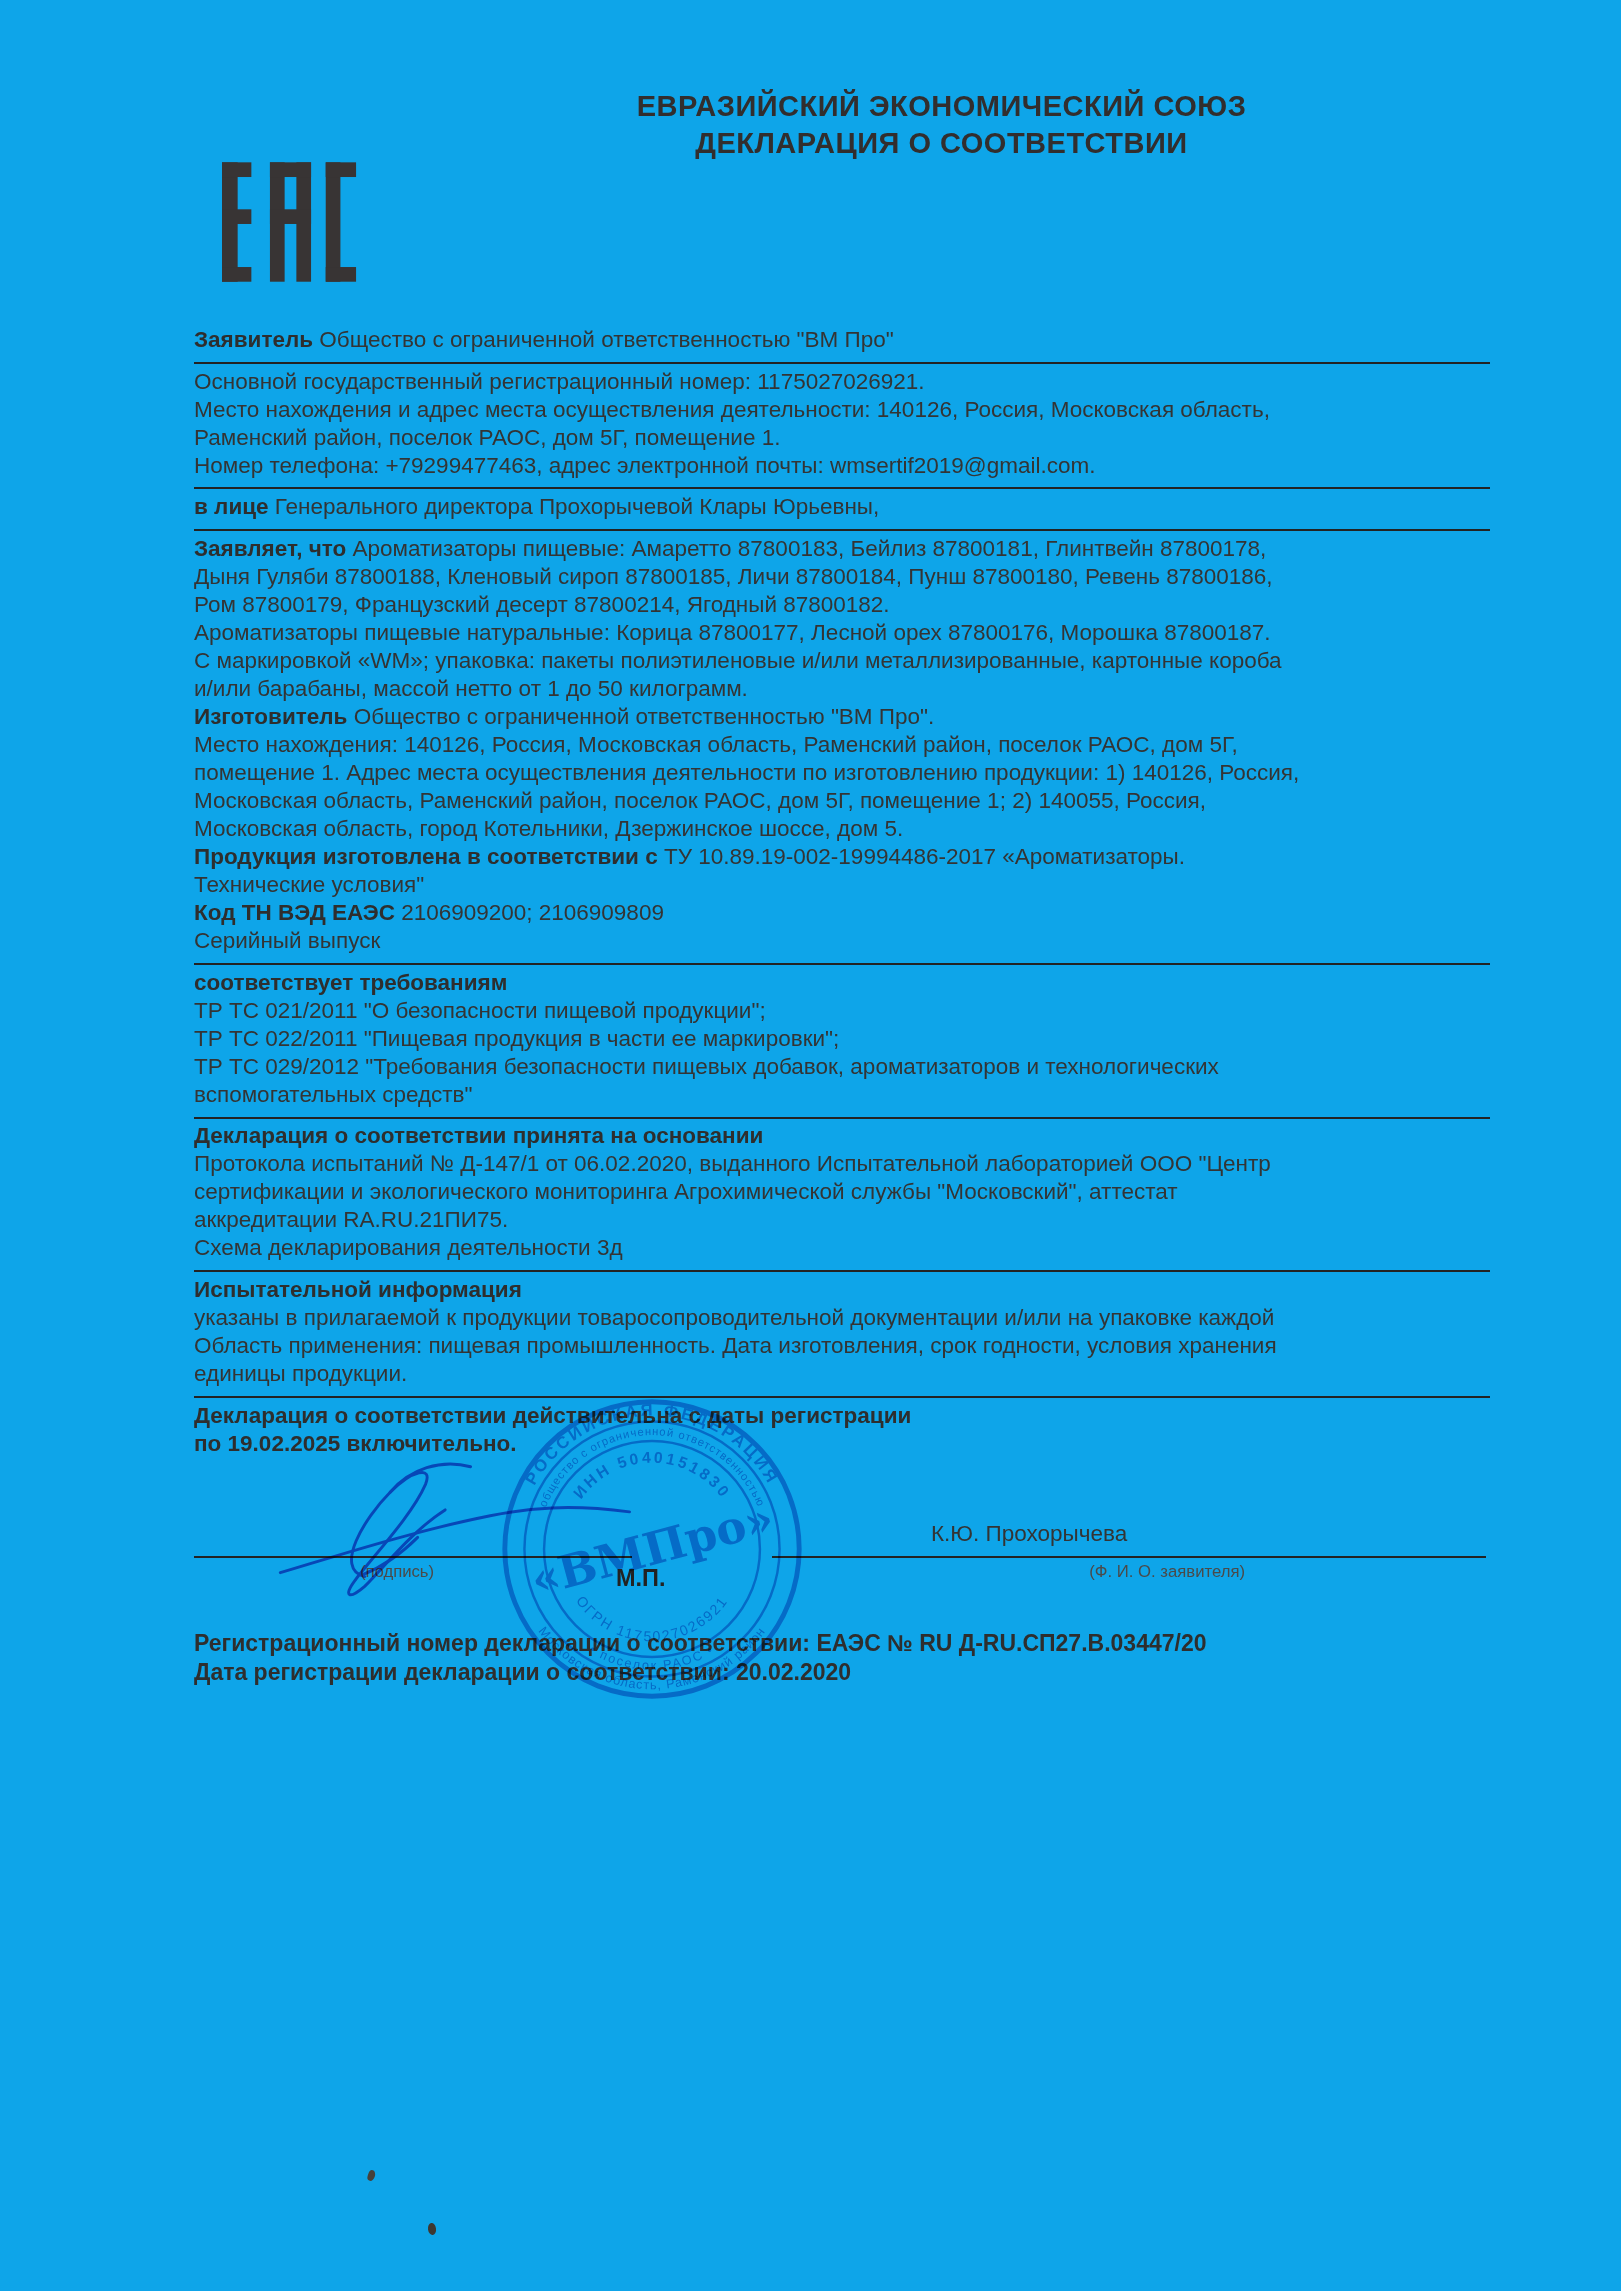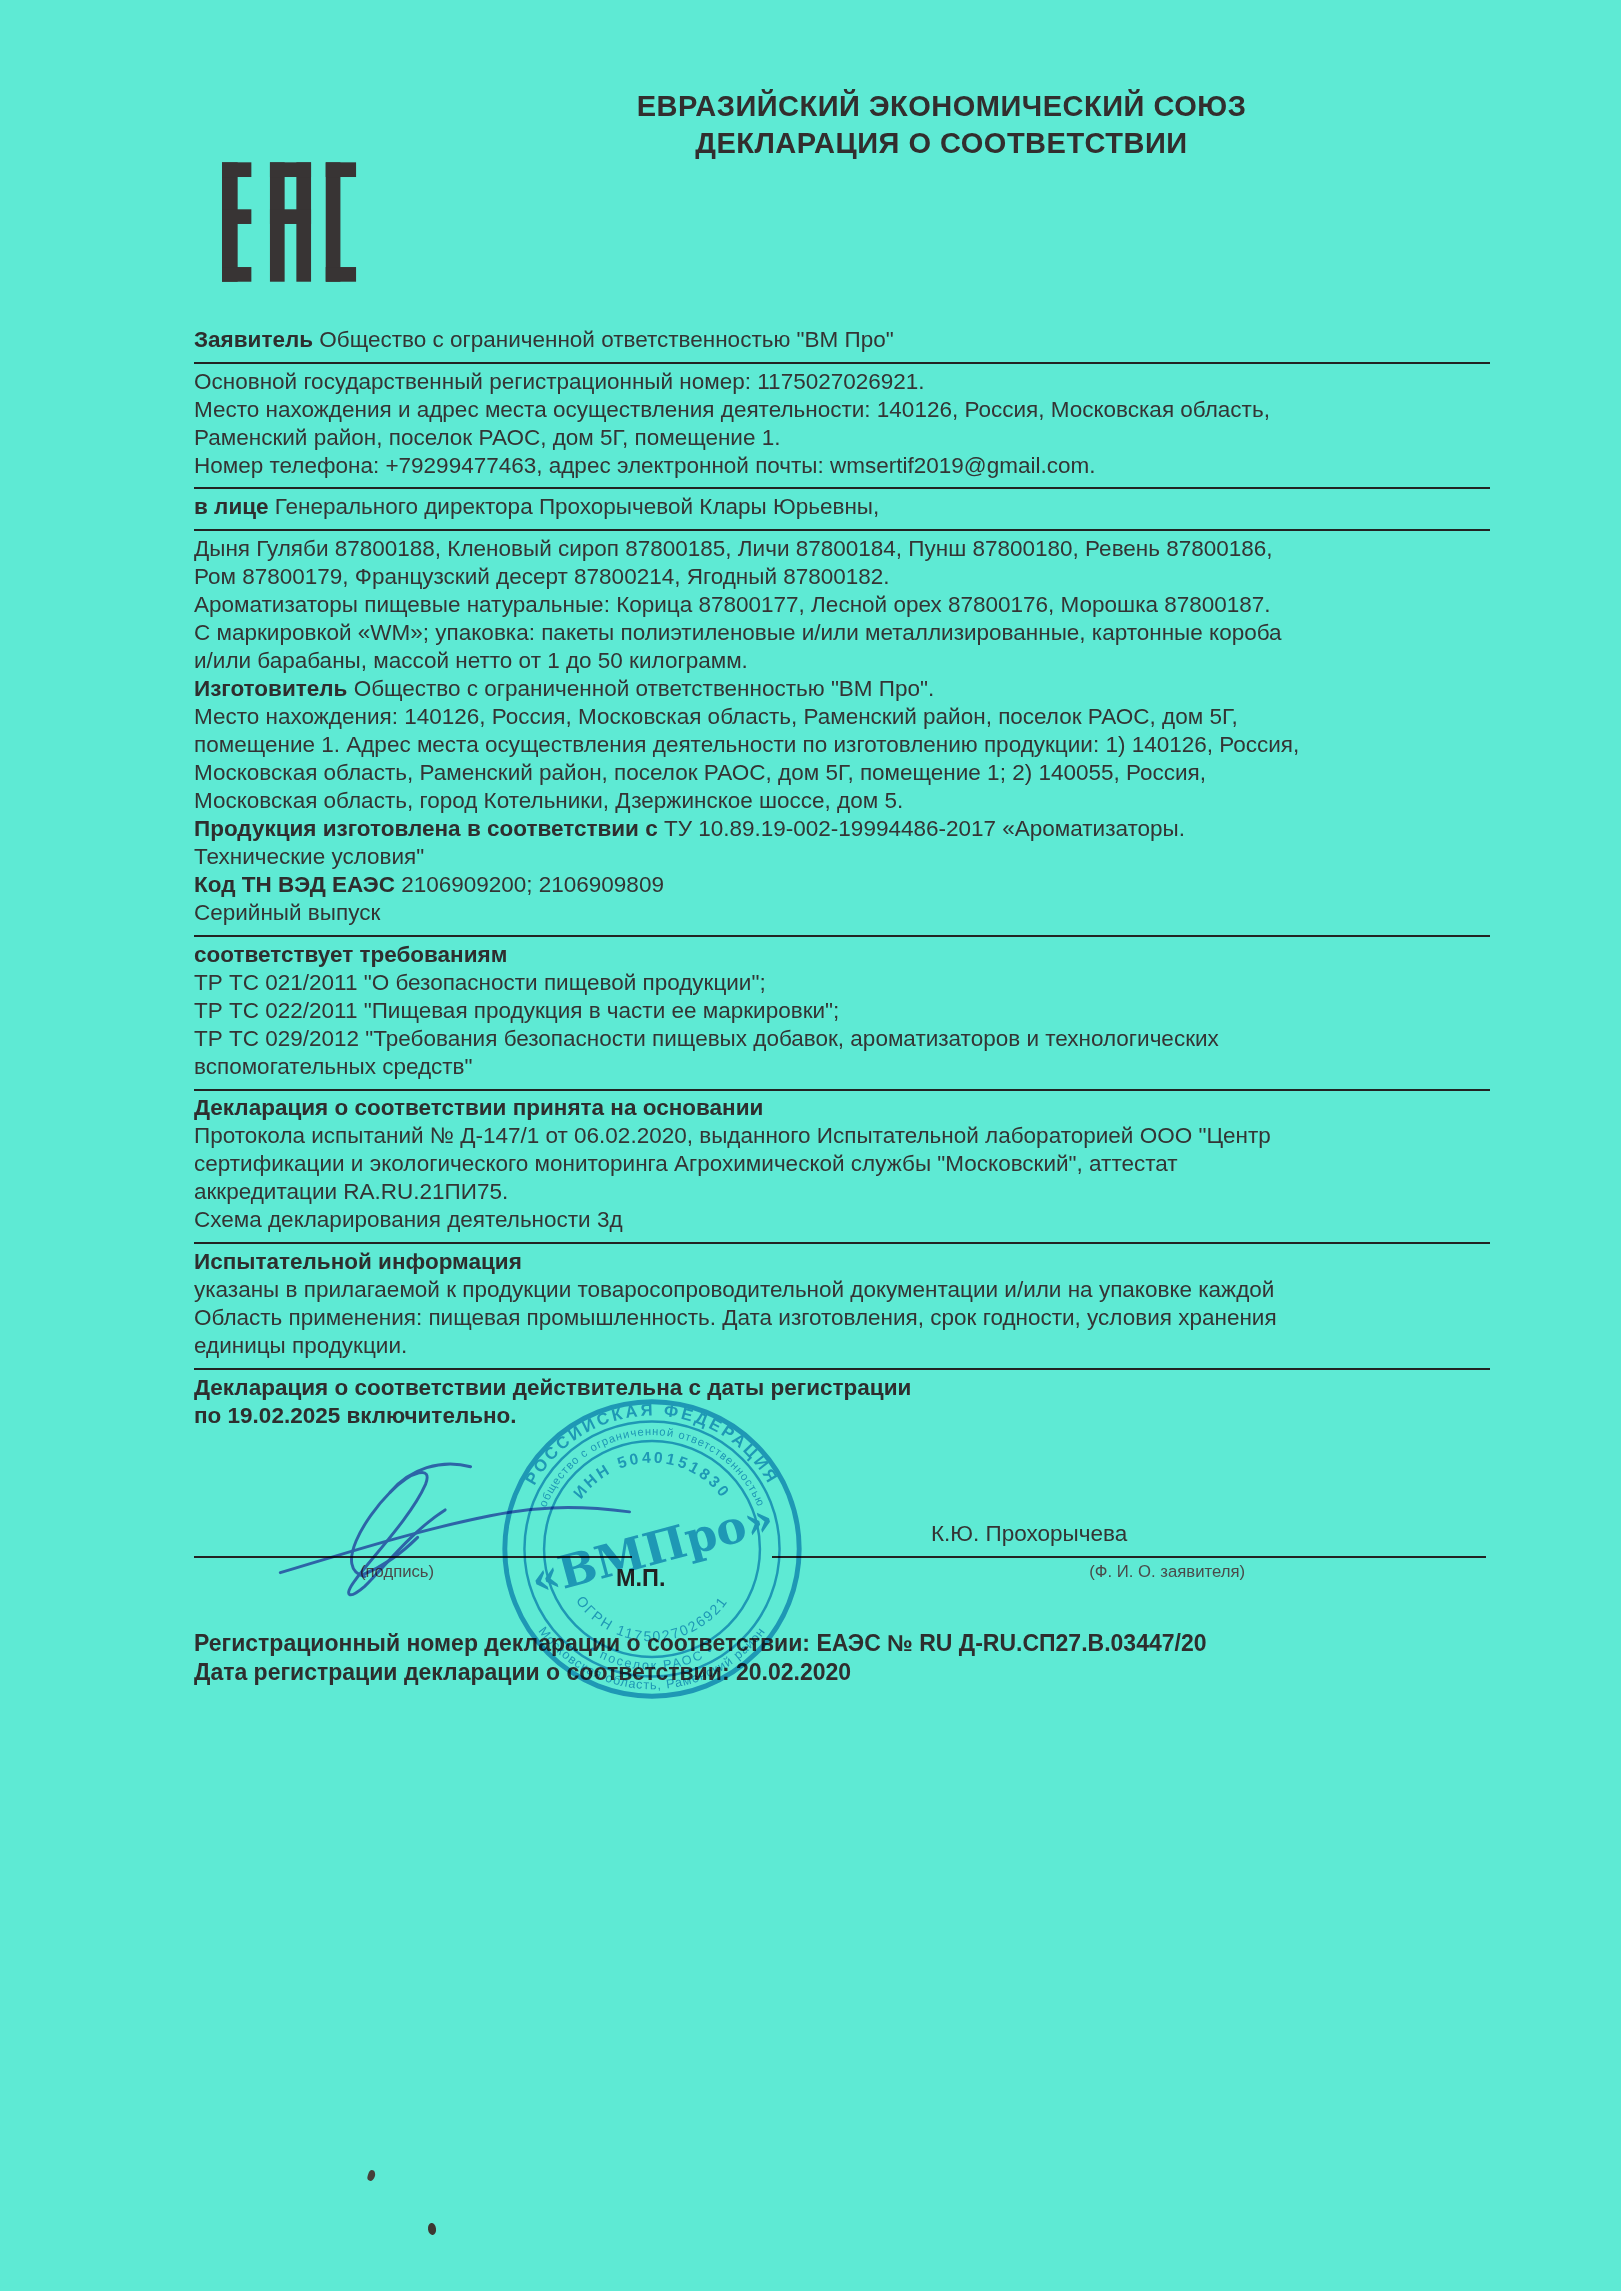--- a/index.html
+++ b/index.html
@@ -1,20 +1,20 @@
 <!DOCTYPE html>
 <html><head>
 <meta charset="utf-8">
 <style>
   html,body{margin:0;padding:0;background:#e8e8e8;}
   .page{
     position:relative;
     width:1621px;height:2292px;
     margin:0 auto;
-    background:#5eead4;
+    background:#0ea5e9;
     font-family:"Liberation Sans", sans-serif;
     color:#333;
     overflow:hidden;
   }
   
   .eac{position:absolute;left:222px;top:162px;}
   
   .title{
     position:absolute;left:412px;top:88px;width:1059px;
     text-align:center;font-weight:bold;font-size:29px;line-height:37px;
@@ -92,20 +92,21 @@
         <div class="tl">Место нахождения и адрес места осуществления деятельности: 140126, Россия, Московская область,</div>
         <div class="tl">Раменский район, поселок РАОС, дом 5Г, помещение 1.</div>
         <div class="tl">Номер телефона: +79299477463, адрес электронной почты: wmsertif2019@gmail.com.</div>
       </div>
     <div class="rule"></div>
     <div class="sec">
         <div class="tl"><b>в лице </b>Генерального директора Прохорычевой Клары Юрьевны,</div>
       </div>
     <div class="rule"></div>
     <div class="sec">
+        <div class="tl"><b>Заявляет, что </b>Ароматизаторы пищевые: Амаретто 87800183, Бейлиз 87800181, Глинтвейн 87800178,</div>
         <div class="tl">Дыня Гуляби 87800188, Кленовый сироп 87800185, Личи 87800184, Пунш 87800180, Ревень 87800186,</div>
         <div class="tl">Ром 87800179, Французский десерт 87800214, Ягодный 87800182.</div>
         <div class="tl">Ароматизаторы пищевые натуральные: Корица 87800177, Лесной орех 87800176, Морошка 87800187.</div>
         <div class="tl">С маркировкой «WM»; упаковка: пакеты полиэтиленовые и/или металлизированные, картонные короба</div>
         <div class="tl">и/или барабаны, массой нетто от 1 до 50 килограмм.</div>
         <div class="tl"><b>Изготовитель </b>Общество с ограниченной ответственностью "ВМ Про".</div>
         <div class="tl">Место нахождения: 140126, Россия, Московская область, Раменский район, поселок РАОС, дом 5Г,</div>
         <div class="tl">помещение 1. Адрес места осуществления деятельности по изготовлению продукции: 1) 140126, Россия,</div>
         <div class="tl">Московская область, Раменский район, поселок РАОС, дом 5Г, помещение 1; 2) 140055, Россия,</div>
         <div class="tl">Московская область, город Котельники, Дзержинское шоссе, дом 5.</div>

